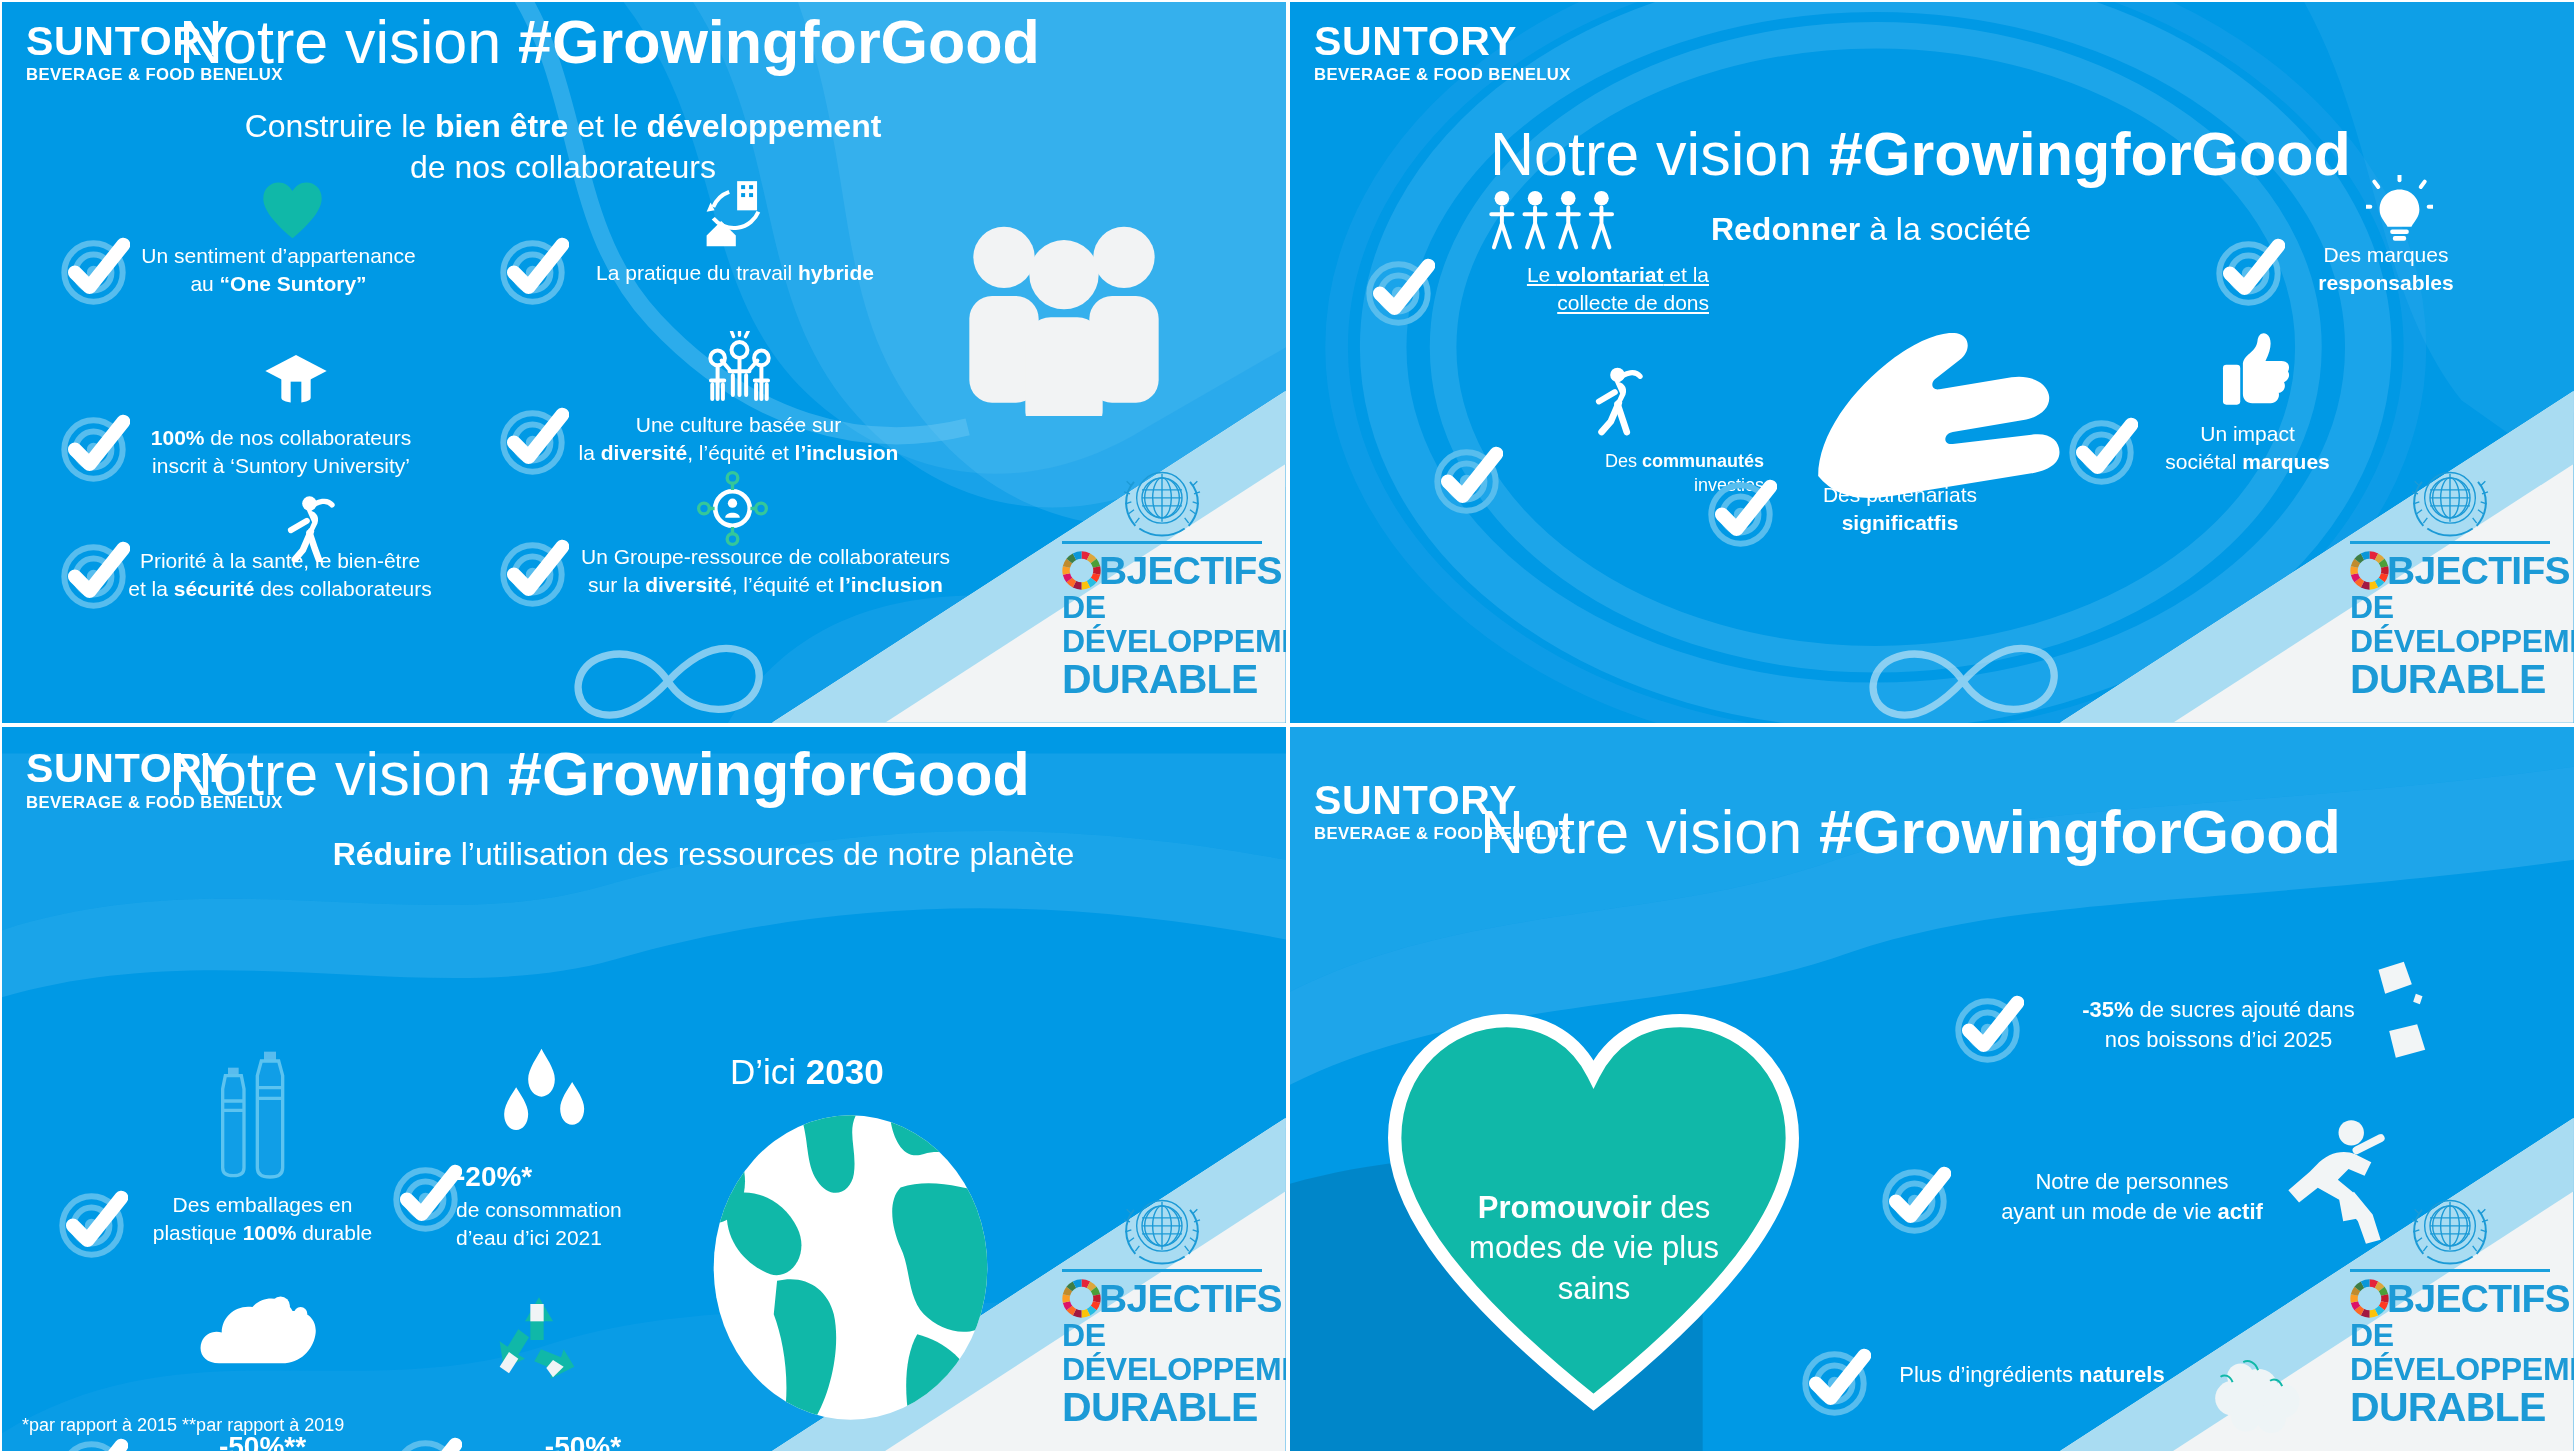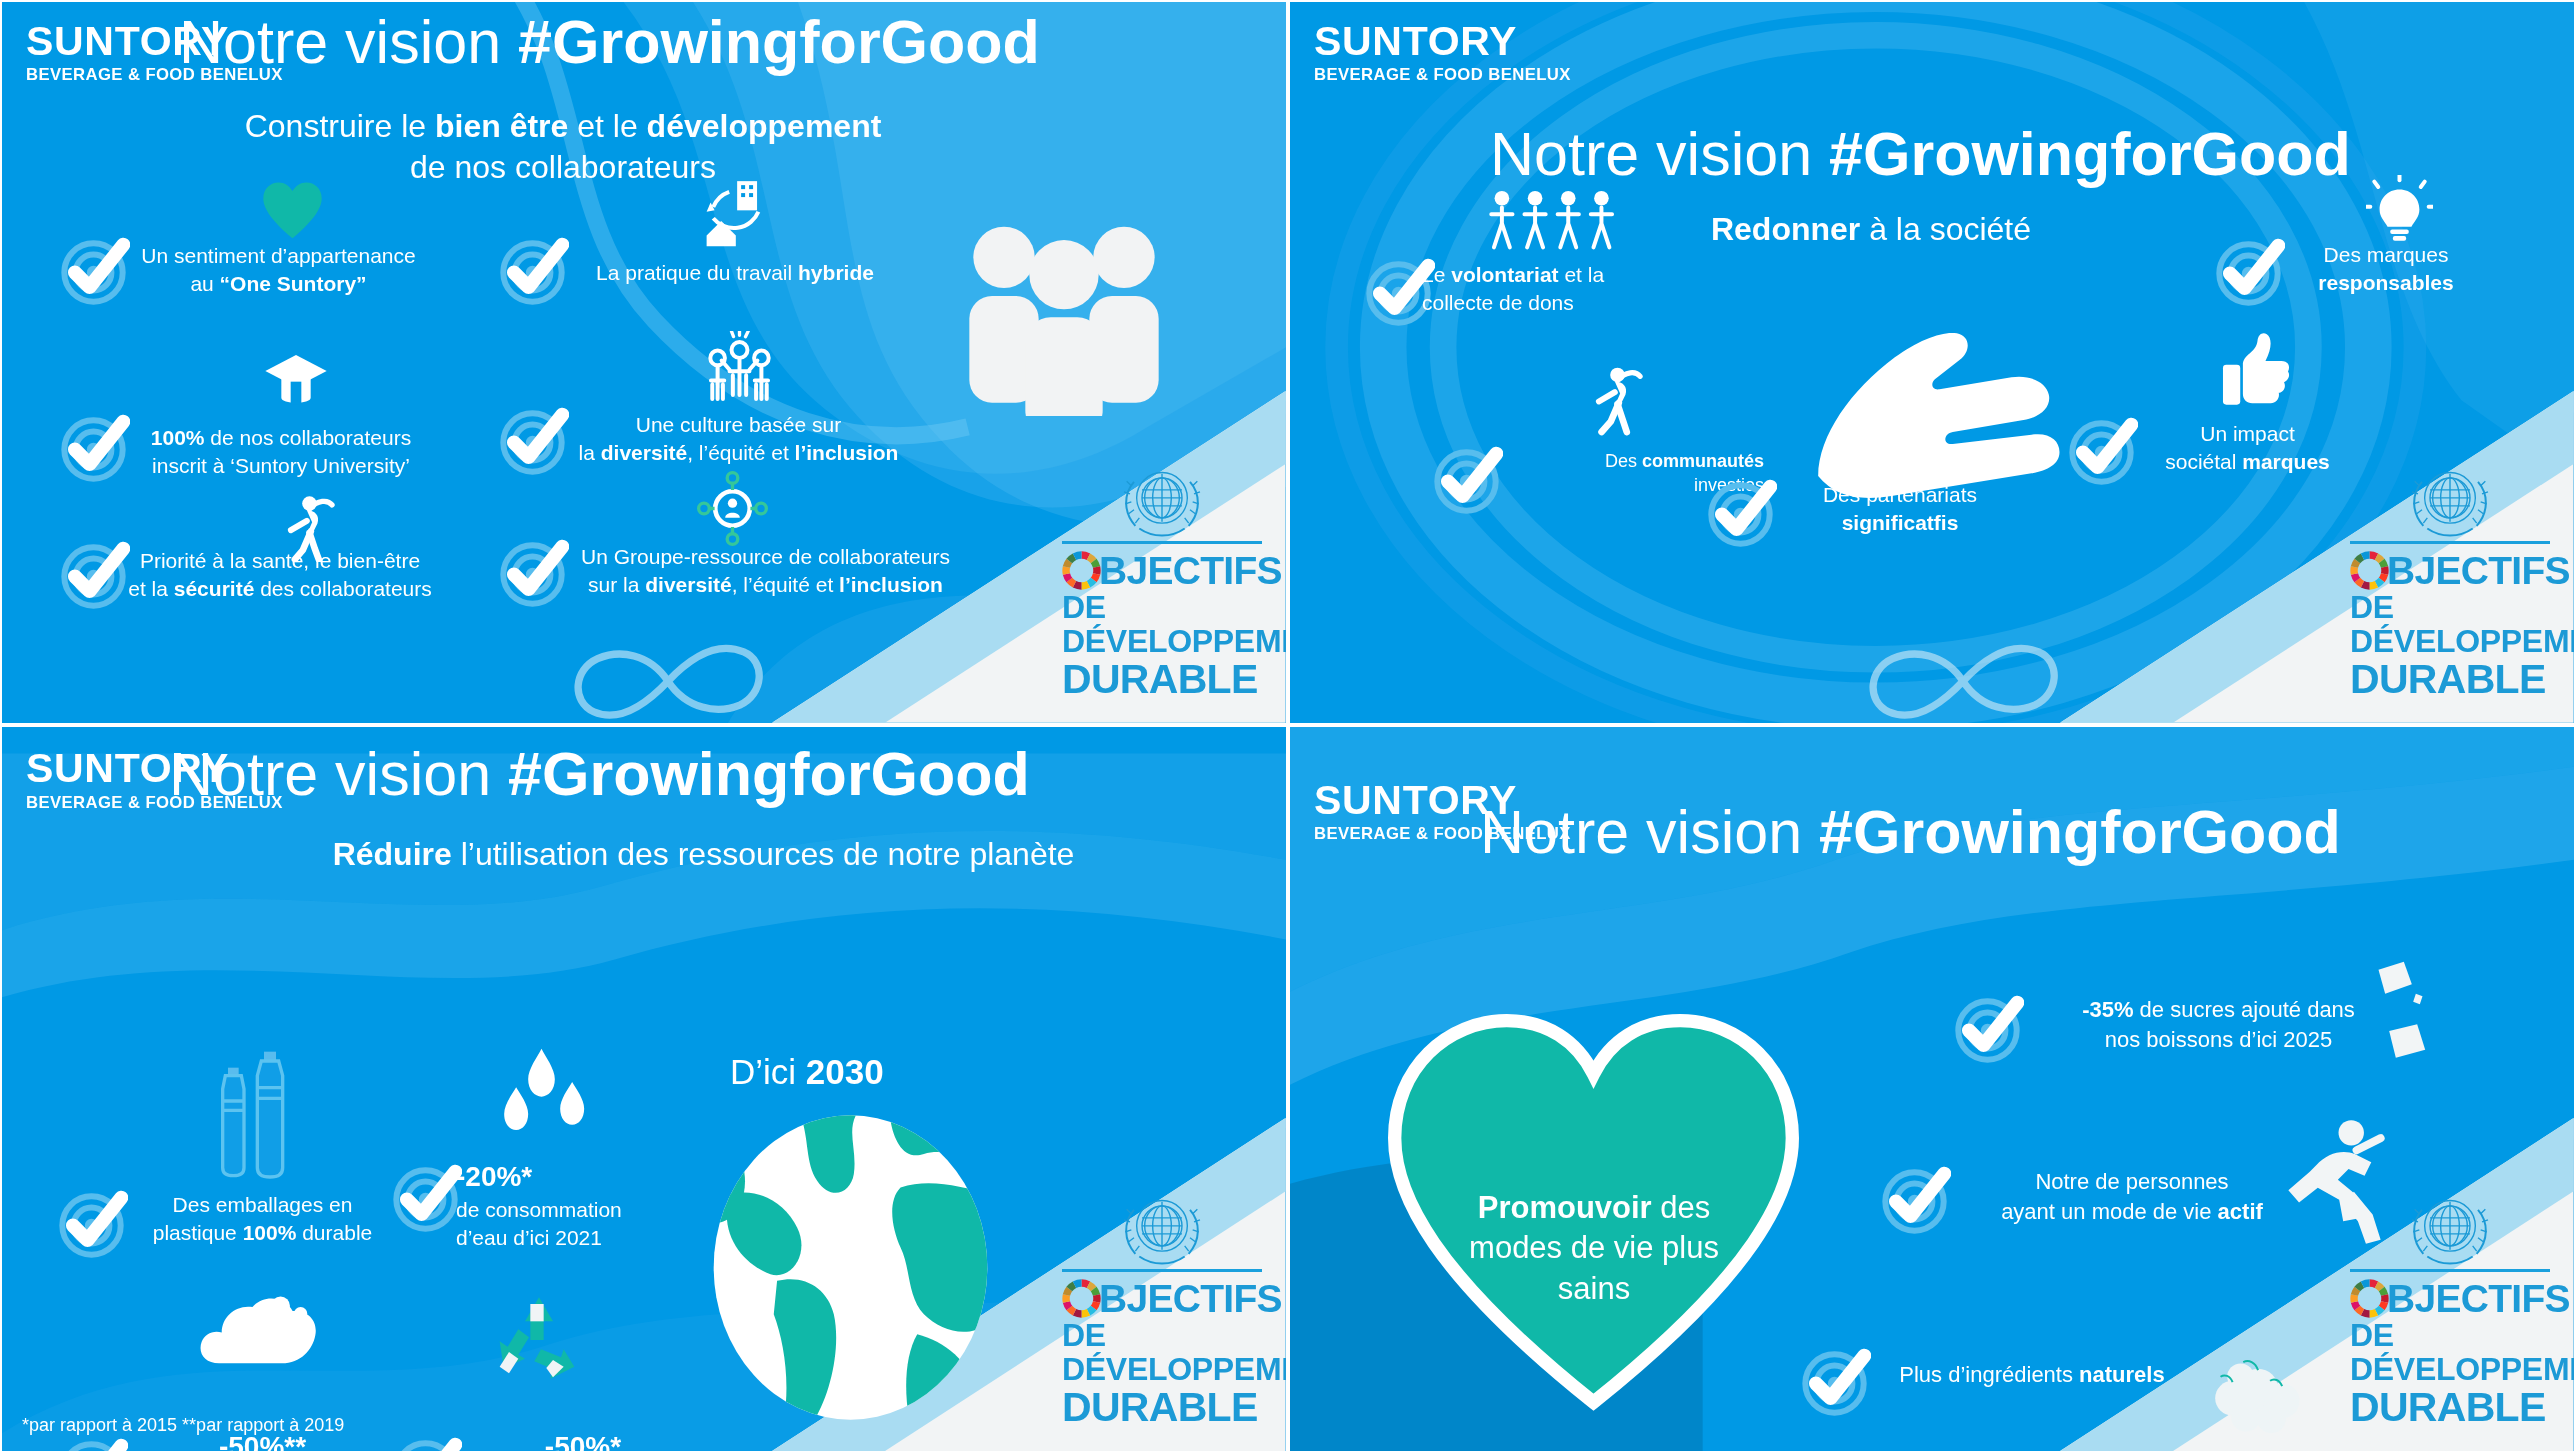--- a/index.html
+++ b/index.html
@@ -439,21 +439,21 @@
         </svg>
       </div>
       <div class="checkicon" style="left:12px; top:53px;">
         <svg width="73" height="73" viewBox="0 0 110 110">
           <circle cx="55" cy="58" r="44" fill="none" stroke="#57bdee" stroke-width="9"></circle>
           <circle cx="55" cy="58" r="27" fill="none" stroke="#57bdee" stroke-width="9"></circle>
           <circle cx="55" cy="58" r="10" fill="#57bdee"></circle>
           <path d="M27 58 L49 80 L100 16" fill="none" stroke="#ffffff" stroke-width="21" stroke-linecap="round" stroke-linejoin="round"></path>
         </svg>
       </div>
-      <div class="txt" style="left:72px; top:59px; width:287px; font-size:21px; text-align:left;">
+      <div class="txt" style="left:72px; top:59px; width:287px; font-size:21px; text-align:right;text-decoration:underline;">
         <div><span>Le </span><b>volontariat</b><span> et la</span></div>
         <div><span>collecte de dons</span></div>
       </div>
     </div>
 
     <div class="item" style="left:922px; top:194px; width:321px;">
       <div class="iconart" style="left:154px; top:-21.4px;">
         <svg width="67" height="69" viewBox="0 0 100 104">
           <path d="M50 22 C32 22 20 36 20 52 C20 64 28 70 32 78 L68 78 C72 70 80 64 80 52 C80 36 68 22 50 22 Z" fill="#ffffff"></path>
           <rect x="36" y="82" width="28" height="7" rx="3" fill="#ffffff"></rect>

